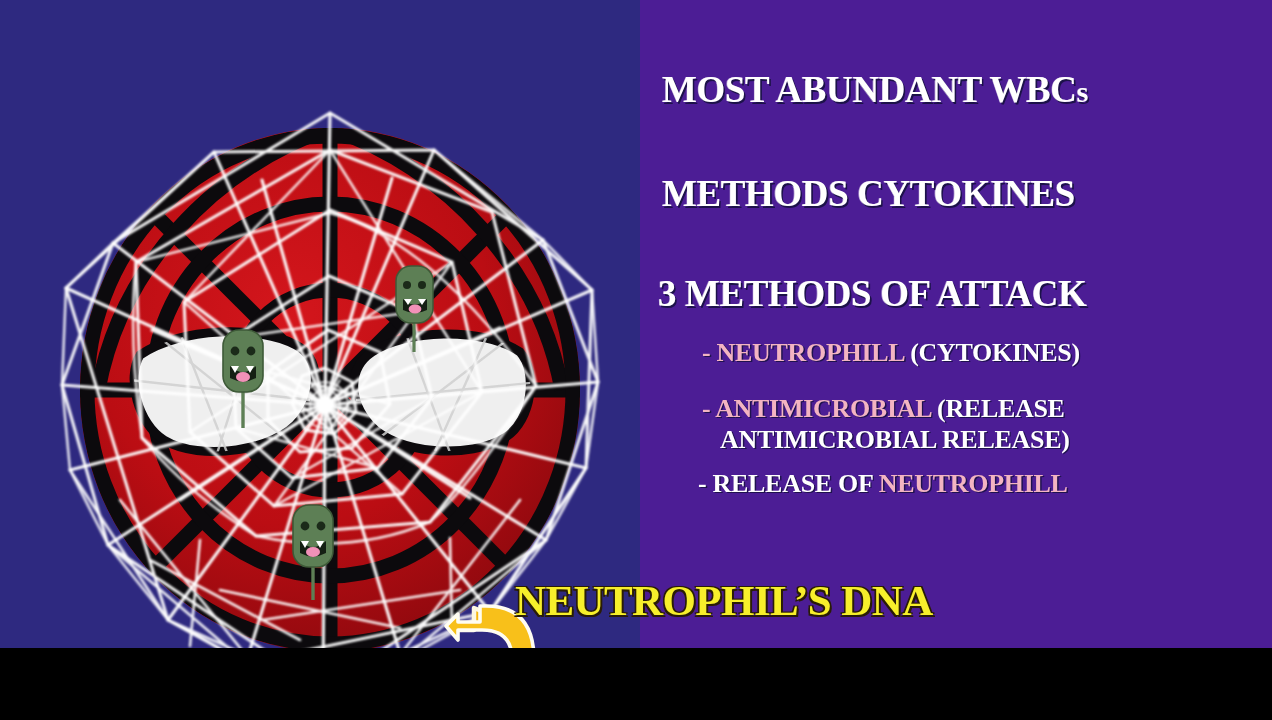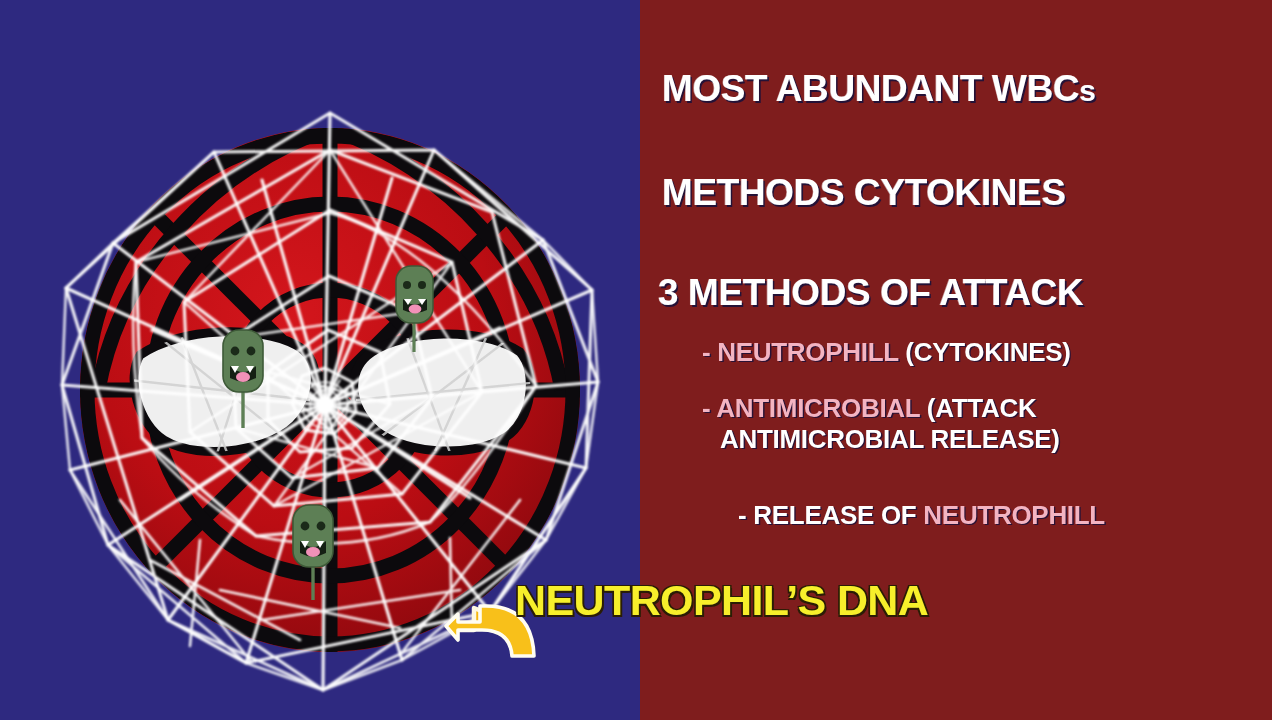--- a/index.html
+++ b/index.html
@@ -3,24 +3,24 @@
 <meta charset="utf-8">
 <style>
   html, body {
     margin: 0;
     padding: 0;
     background: #000;
   }
   #stage {
     position: relative;
     width: 1272px;
-    height: 720px;
+    height: 648px;
     overflow: hidden;
-    background: #7f1d1d;
-    font-family: Liberation Sans, sans-serif;
+    background: #4c1d95;
+    font-family: Liberation Serif, serif;
   }
 
   
   #illustration {
     position: absolute;
     left: 0px;
     top: 0px;
     width: 640px;
     height: 720px;
   }
@@ -56,21 +56,21 @@
     font-size: 26px;
     color: #ffffff;
     letter-spacing: -0.3px;
     line-height: 31px;
     text-shadow: 1.4px 1.4px 0 rgba(20,16,60,.8);
   }
   .pink { color: #f3b4c2; }
   .bullet .sfx { font-size: 21px; }
   #bullet-1 { left: 52px; top: 337px; white-space: nowrap; }
   #bullet-2 { left: 52px; top: 393px; width: 470px; }
-  #bullet-3 { left: 48px; top: 500px; width: 500px; margin-left: 40px; }
+  #bullet-3 { left: 48px; top: 468px; width: 500px; }
   .bullet .line2 { display: block; padding-left: 18px; }
 
   
   #dna-label {
     position: absolute;
     left: 515px;
     top: 576px;
     font-weight: bold;
     font-size: 43px;
     color: #f7ef2b;
@@ -314,20 +314,20 @@
   <div id="text-column">
 
     <div class="headline" id="headline-1"><span>MOST ABUNDANT WBC</span><span class="small">s</span></div>
 
     <div class="headline" id="headline-2"><span>METHODS CYTOKINES</span></div>
 
     <div class="headline" id="headline-3"><span>3 METHODS OF ATTACK</span></div>
 
     <div class="bullet" id="bullet-1"><span class="pink">- </span><span class="pink">NEUTROPHILL</span><span> (CYTOKINES)</span></div>
 
-    <div class="bullet" id="bullet-2"><span class="pink">- </span><span class="pink">ANTIMICROBIAL</span><span> (ATTACK</span><span class="line2">ANTIMICROBIAL RELEASE)</span></div>
+    <div class="bullet" id="bullet-2"><span class="pink">- </span><span class="pink">ANTIMICROBIAL</span><span> (RELEASE</span><span class="line2">ANTIMICROBIAL RELEASE)</span></div>
 
     <div class="bullet" id="bullet-3"><span>- </span><span>RELEASE OF </span><span class="pink">NEUTROPHILL</span></div>
   </div>
 
   <div id="dna-label">NEUTROPHIL’S DNA</div>
 
 </div>
 
 </body></html>

